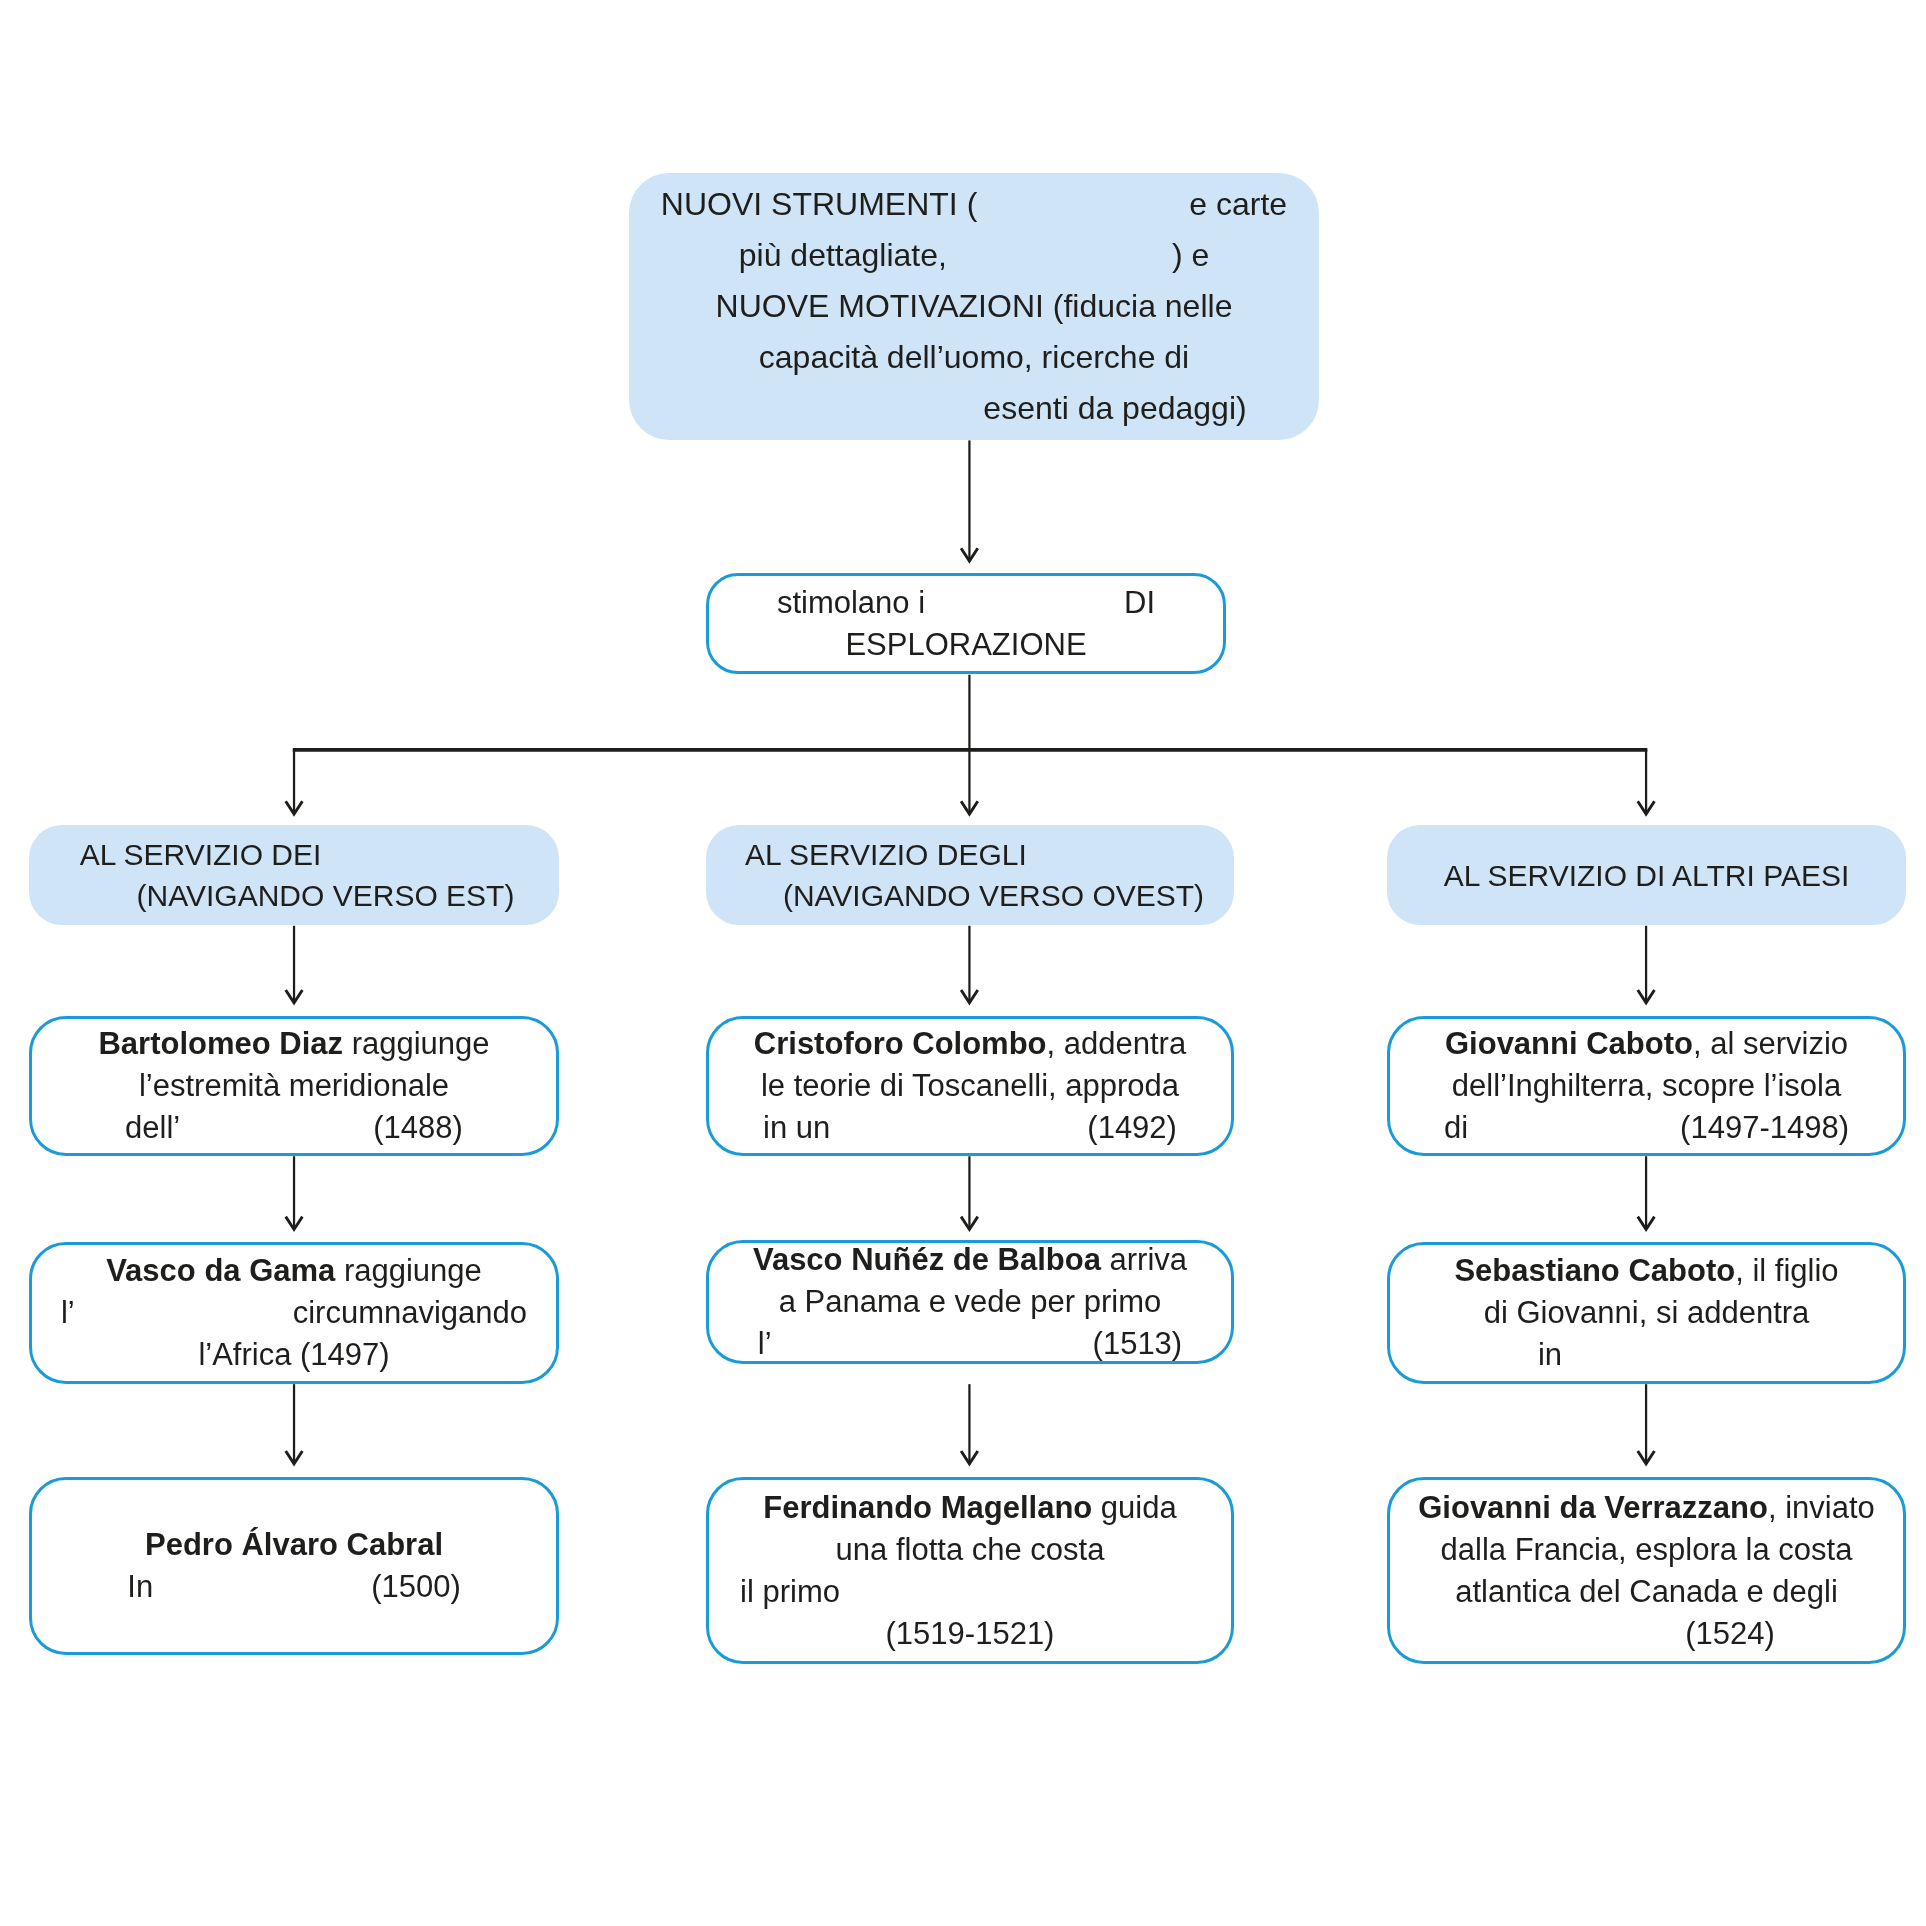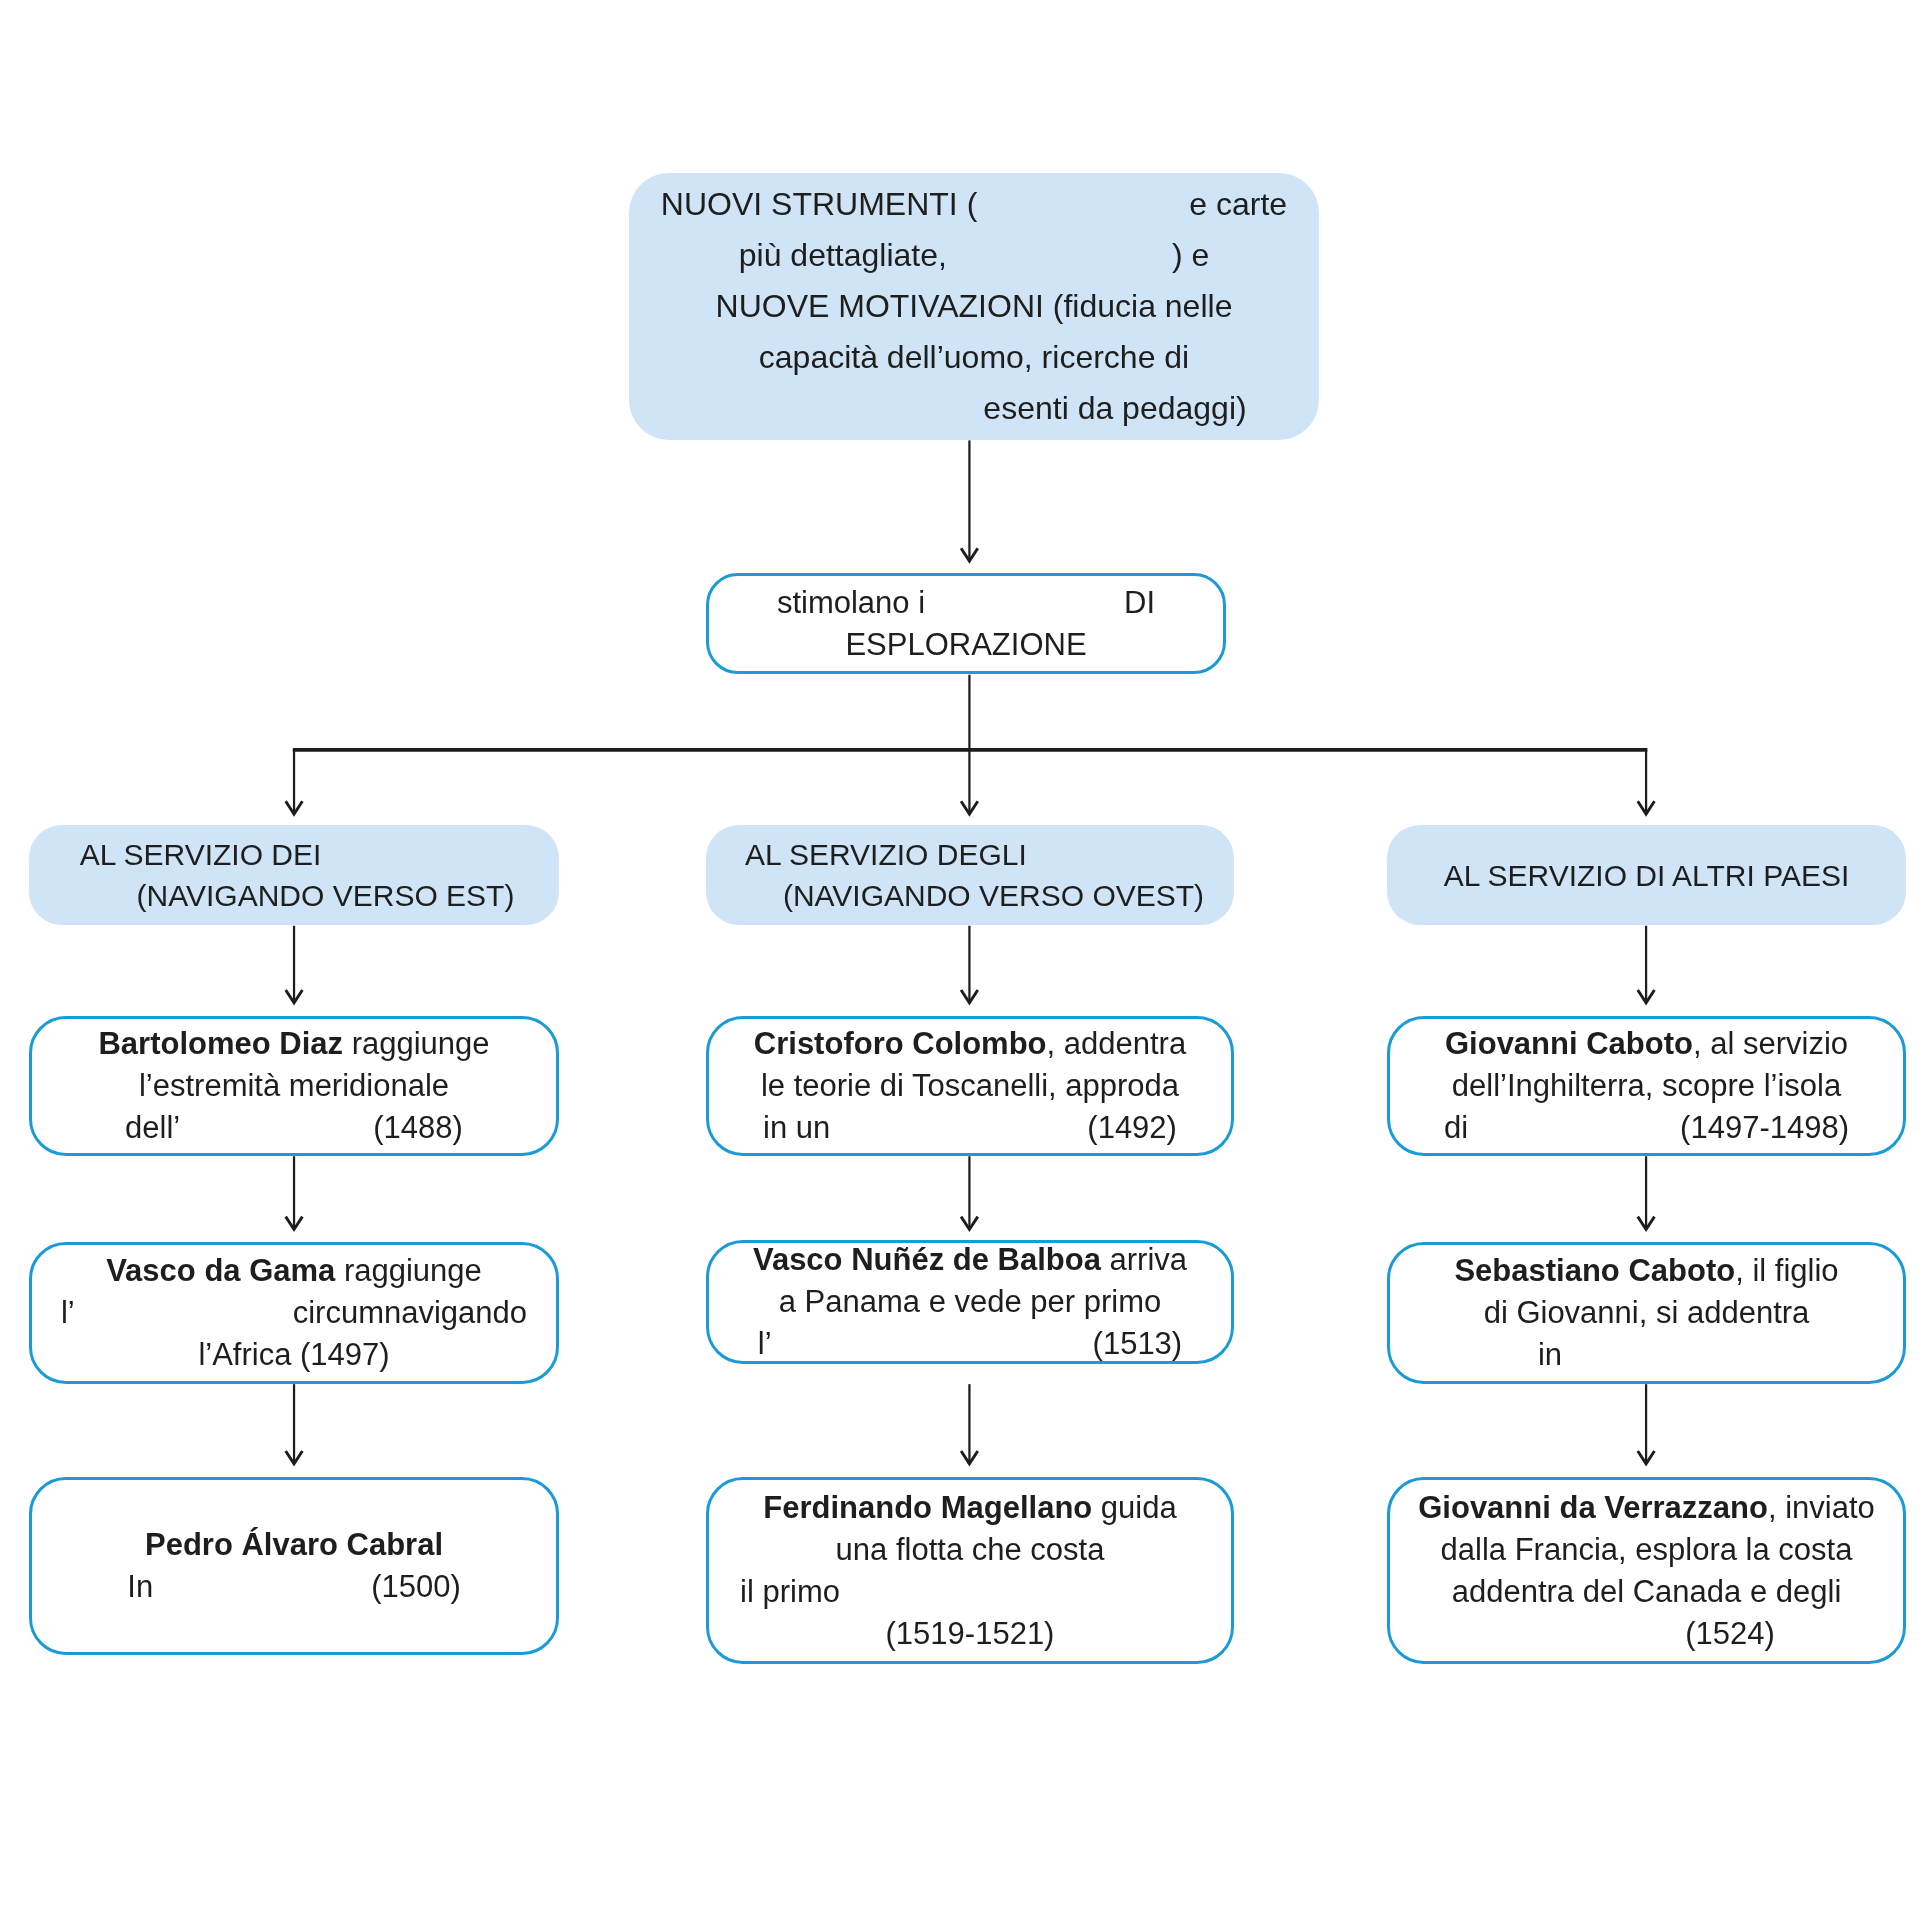--- a/index.html
+++ b/index.html
@@ -146,19 +146,19 @@
     <div class="box-text">
         <div class="line"><span class="b">Sebastiano Caboto</span><span>, il figlio</span></div>
         <div class="line"><span>di Giovanni, si addentra</span></div>
         <div class="line"><span>in</span><span class="gap" style="width: 193px;"></span></div>
       </div>
   </div>
   <div class="box outlinebox" style="left:1387px;top:1477px;width:519px;height:187px;">
     <div class="box-text">
         <div class="line"><span class="b">Giovanni da Verrazzano</span><span>, inviato</span></div>
         <div class="line"><span>dalla Francia, esplora la costa</span></div>
-        <div class="line"><span>addentra del Canada e degli</span></div>
+        <div class="line"><span>atlantica del Canada e degli</span></div>
         <div class="line"><span class="gap" style="width: 167px;"></span><span>(1524)</span></div>
       </div>
   </div>
 
 </div>
 
 
 </body></html>

